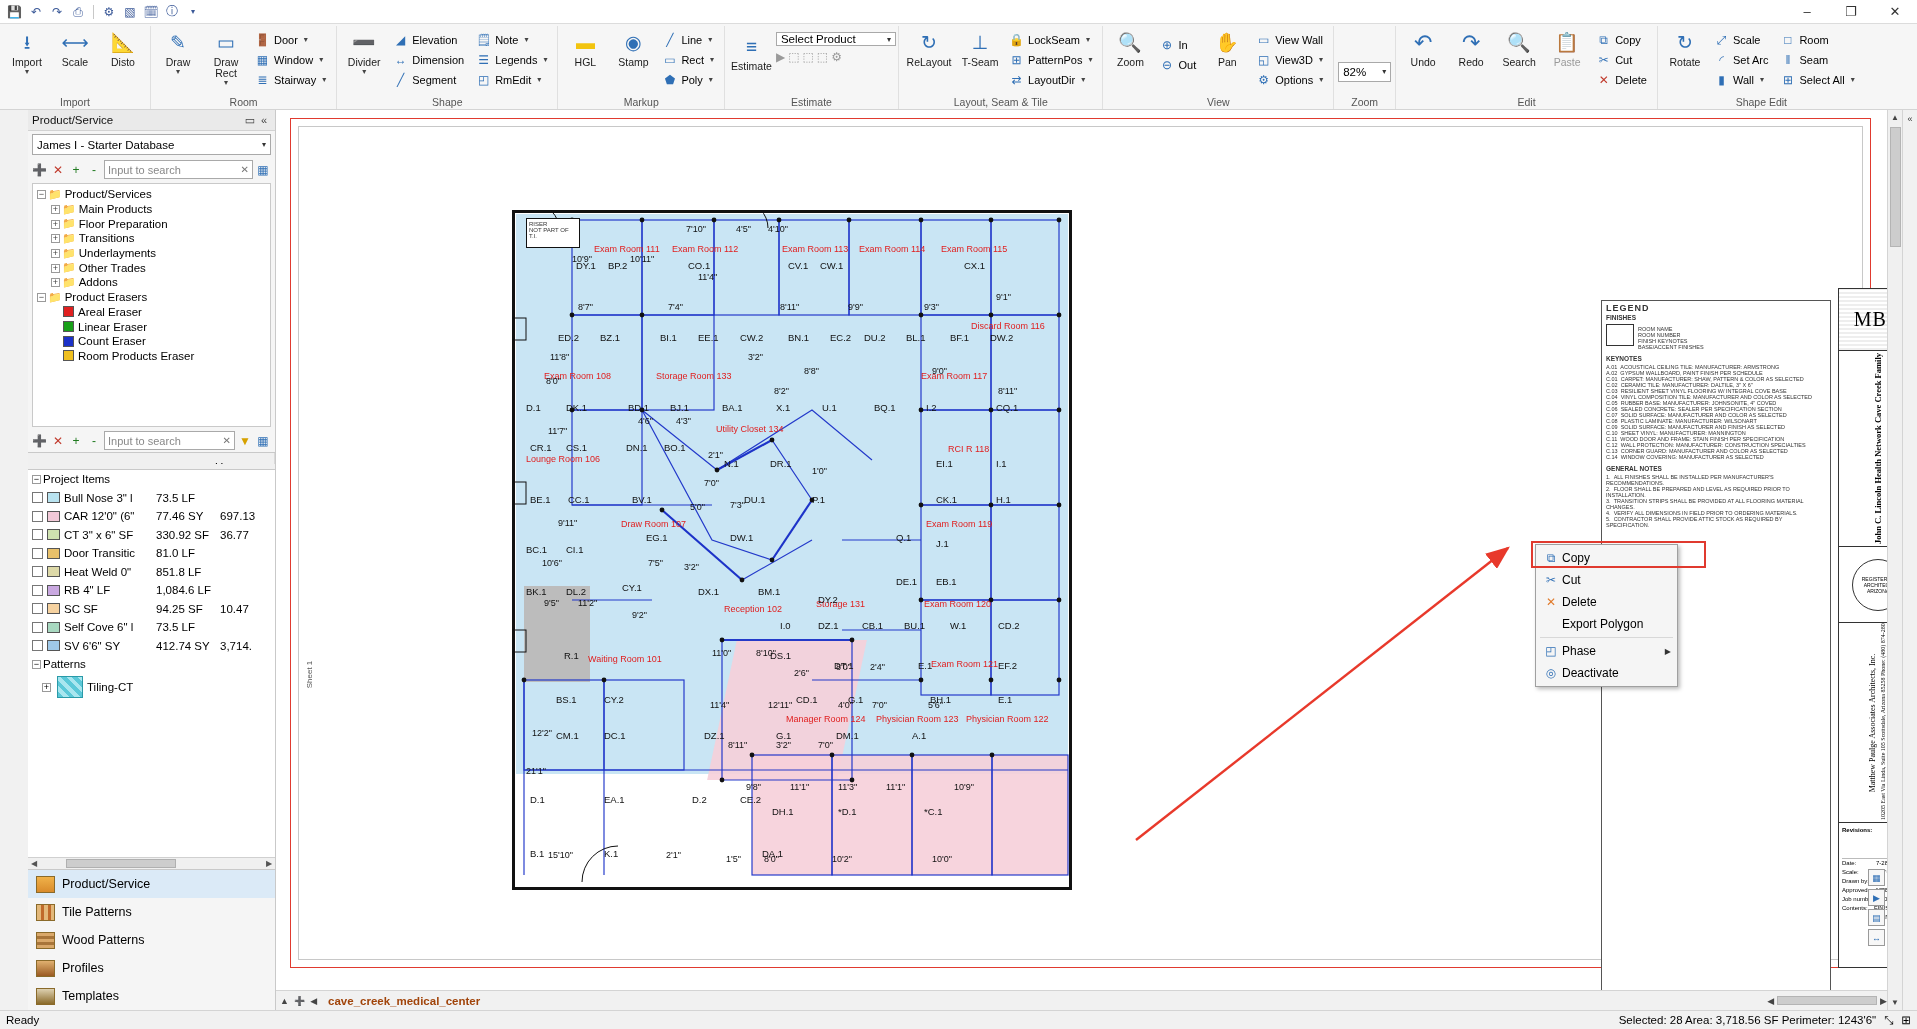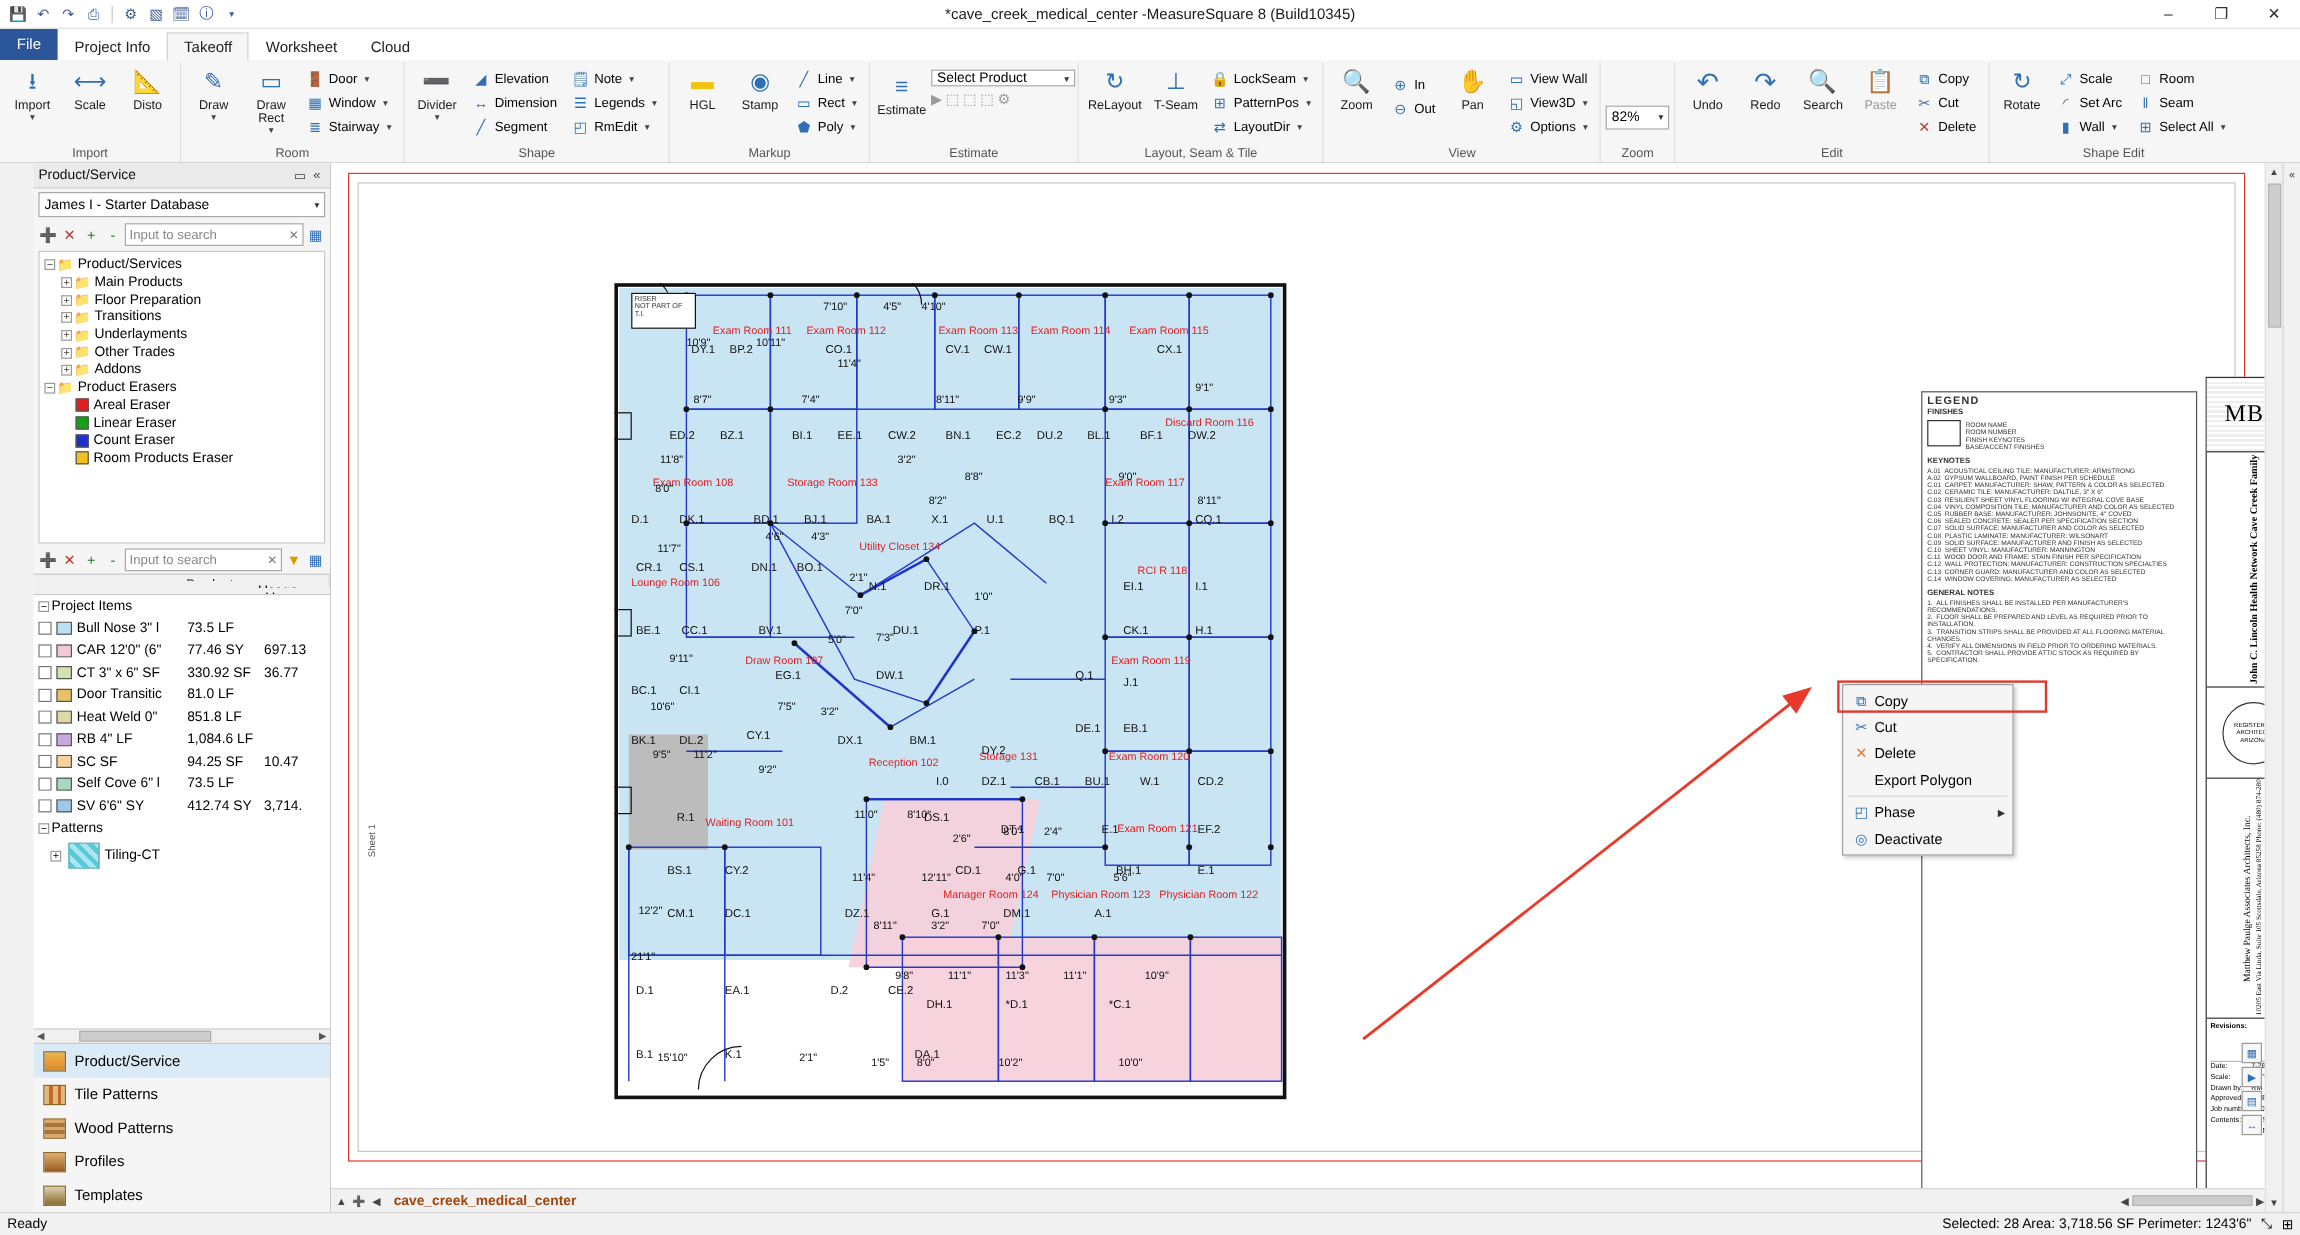--- a/index.html
+++ b/index.html
@@ -175,35 +175,27 @@
       <div class="qicon">↶</div>
       <div class="qicon">↷</div>
       <div class="qicon">⎙</div>
       <div class="sep"></div>
       <div class="qicon">⚙</div>
       <div class="qicon">▧</div>
       <div class="qicon">🗓</div>
       <div class="qicon">ⓘ</div>
       <div class="qicon" style="font-size:8px">▾</div>
     </div>
-    <div class="title-text">*cave_creek_medical_center -MeasureSquare 8 (Build10345)</div>
     <div class="winbtns">
       <div>–</div>
       <div>❐</div>
       <div class="close">✕</div>
     </div>
   </div>
 
-  <div class="ribbon-tabs">
-    <div class="file-tab">File</div>
-    <div class="rtab">Project Info</div>
-    <div class="rtab active">Takeoff</div>
-    <div class="rtab">Worksheet</div>
-    <div class="rtab">Cloud</div>
-  </div>
 
   <div class="ribbon">
 
     <div class="rgroup">
       <div class="rgroup-body">
         <div class="bigbtn">
           <div class="ic">⭳</div>
           <div class="lb">Import</div>
           <div class="caret">▾</div>
         </div>

